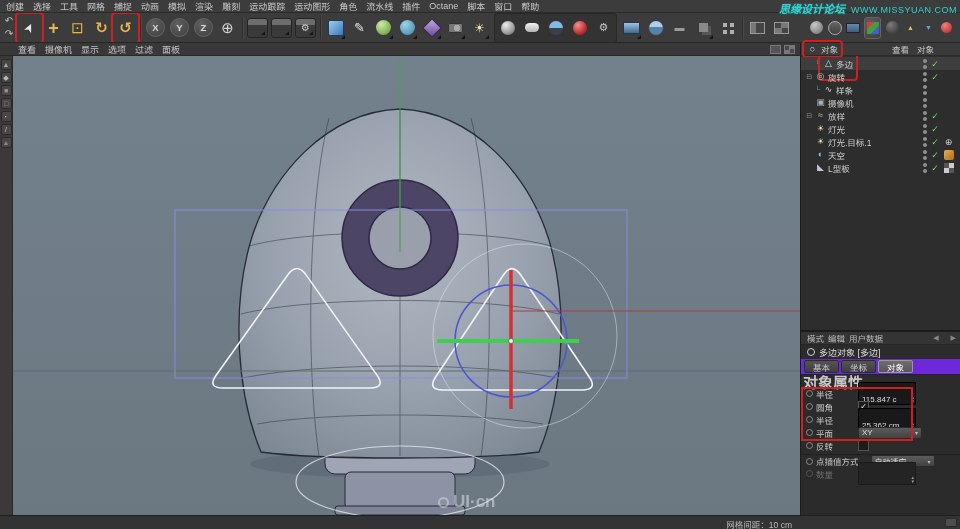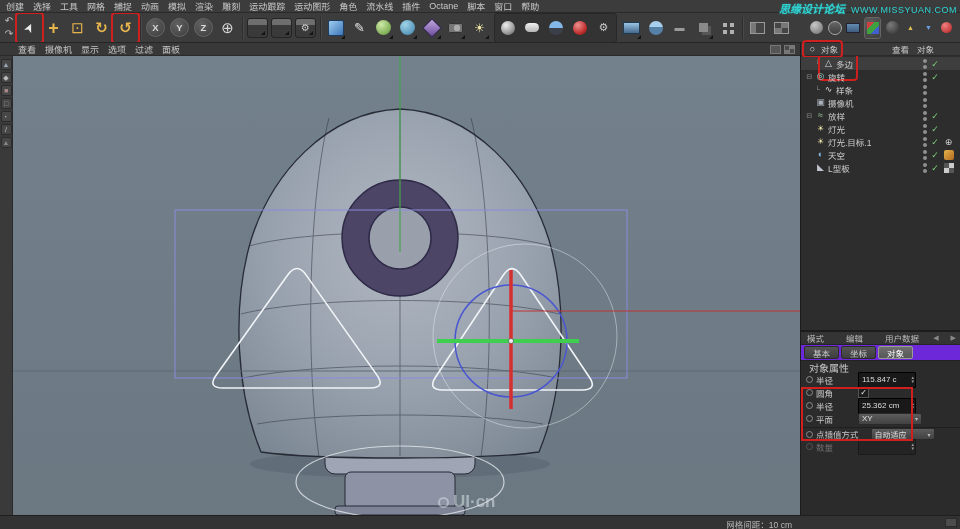--- a/index.html
+++ b/index.html
@@ -120,28 +120,28 @@
 
 #am{flex:1;display:flex;flex-direction:column;background:#2b2b2b;position:relative}
 #am-tabs{height:13px;display:flex;align-items:center;gap:10px;font-size:8.5px;color:#bbb;padding:0 4px 0 6px;background:#343434;border-bottom:1px solid #262626}
 #am-tabs .nav{margin-left:auto;color:#888;font-size:7px}
 #am-tabs .nav+.nav{margin-left:2px}
 #am-title{height:14px;display:flex;align-items:center;gap:4px;font-size:9px;color:#ddd;padding:0 6px}
 #am-title .oc{width:8px;height:8px;border:1px solid #cfcfcf;border-radius:50%}
 #am-subtabs{height:16px;display:flex;gap:2px;align-items:center;padding:0 3px;background:#6d28d9;border-bottom:1px solid #222}
 .subtab{height:13px;padding:0 8px;background:linear-gradient(#545454,#3e3e3e);border:1px solid #2c2c2c;border-radius:2px;font-size:8.5px;color:#ccc;display:flex;align-items:center}
 .subtab.active{background:linear-gradient(#6e6e6e,#575757);color:#fff;border-color:#9a9a9a}
-#am-section{height:12px;font-size:10px;font-weight:normal;color:#c6c6c6;padding-left:8px;display:flex;align-items:center}
+#am-section{height:12px;font-size:15px;font-weight:bold;color:#c6c6c6;padding-left:2px;display:flex;align-items:center}
 .prop-row{height:13px;display:flex;align-items:center;padding:0 46px 0 5px;gap:3px;font-size:8.5px;color:#c8c8c8}
 .prop-row.sep-top{border-top:1px solid #1f1f1f;margin-top:2px}
 .kc{width:7px;height:7px;border:1px solid #8a8a8a;border-radius:50%;flex:0 0 auto}
 .plabel{flex:0 0 auto;min-width:30px}
 .leader{flex:1;border-bottom:1px dotted #565656;height:8px;align-self:flex-end;margin:0 3px 4px}
 .ctl{flex:0 0 64px;display:flex;align-items:center}
-.valbox{width:58px;height:16px;background:#191919;border:1px solid #000;color:#dcdcdc;font-size:8px;display:flex;align-items:center;padding-left:3px;border-radius:1px}
+.valbox{width:58px;height:23px;background:#191919;border:1px solid #000;color:#dcdcdc;font-size:8px;display:flex;align-items:flex-end;padding-left:3px;border-radius:1px}
 .valbox .vt{overflow:hidden;white-space:nowrap}
 .spin{display:flex;flex-direction:column;margin-left:auto}
 .spin i{font-style:normal;font-size:4.5px;color:#9a9a9a;line-height:4px;text-align:center}
 .cbox{width:11px;height:11px;background:#1c1c1c;border:1px solid #555;color:#ececec;font-size:8px;display:flex;align-items:center;justify-content:center}
 .dropbox{width:64px;height:12px;background:linear-gradient(#5c5c5c,#424242);border:1px solid #2a2a2a;border-radius:2px;color:#e0e0e0;font-size:8px;display:flex;align-items:center;padding:0 3px}
 .darr{margin-left:auto;font-size:6px;color:#bbb}
 .prop-row.disabled .plabel{color:#6e6e6e}
 .prop-row.disabled .valbox{background:#242424;border-color:#1a1a1a}
 .prop-row.disabled .kc{border-color:#555}
 #props-annotation{position:absolute;left:0;top:55px;width:112px;height:54px;border:2px solid #d01f1f;pointer-events:none;z-index:5}
@@ -476,27 +476,31 @@
               </span>
               <span class="ocheck">✓</span>
               <span class="otag" data-icon="checker-tag-icon"></span>
             </span>
           </div>
         </div>
     </div>
 
     <div id="am">
       <div id="am-tabs">
-        <span id="am-tabs-list" style="display:flex;gap:22px">
+        <span id="am-tabs-list" style="display:flex;gap:4px">
             <span class="mi">模式</span>
             <span class="mi">编辑</span>
             <span class="mi">用户数据</span>
           </span>
         <span class="nav">◀</span>
         <span class="nav">▶</span>
+      </div>
+      <div id="am-title">
+        <span class="oc"></span>
+        <span>多边对象 [多边]</span>
       </div>
       <div id="am-subtabs">
           <span class="subtab">基本</span>
           <span class="subtab">坐标</span>
           <span class="subtab active">对象</span>
         </div>
       <div id="am-section">对象属性</div>
       <div id="prop-list">
           <div class="prop-row">
             <span class="kc"></span>
@@ -538,20 +542,28 @@
             <span class="kc"></span>
             <span class="plabel">平面</span>
             <span class="leader"></span>
             <span class="ctl">
               <span class="dropbox">
                 <span>XY</span>
                 <span class="darr">▾</span>
               </span>
             </span>
           </div>
+          <div class="prop-row">
+            <span class="kc"></span>
+            <span class="plabel">反转</span>
+            <span class="leader"></span>
+            <span class="ctl">
+              <span class="cbox"></span>
+            </span>
+          </div>
           <div class="prop-row sep-top">
             <span class="kc"></span>
             <span class="plabel">点插值方式</span>
             <span class="leader"></span>
             <span class="ctl">
               <span class="dropbox">
                 <span>自动适应</span>
                 <span class="darr">▾</span>
               </span>
             </span>

